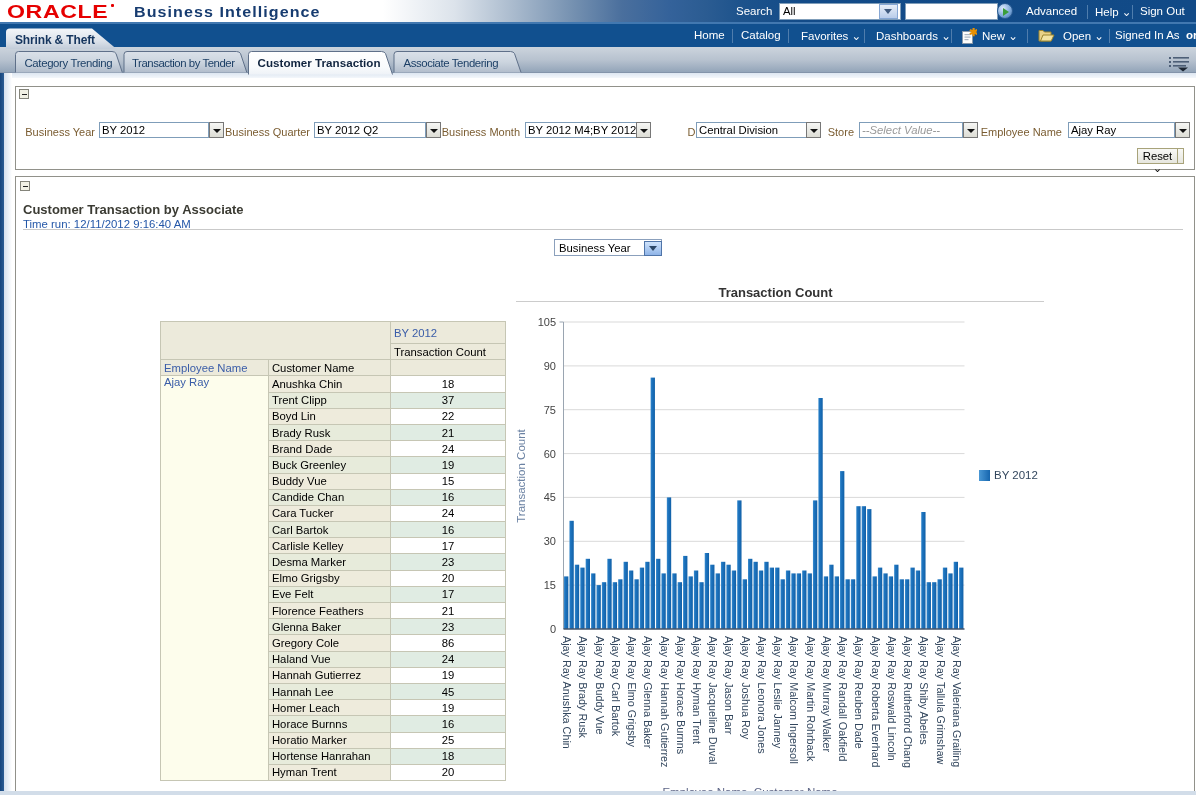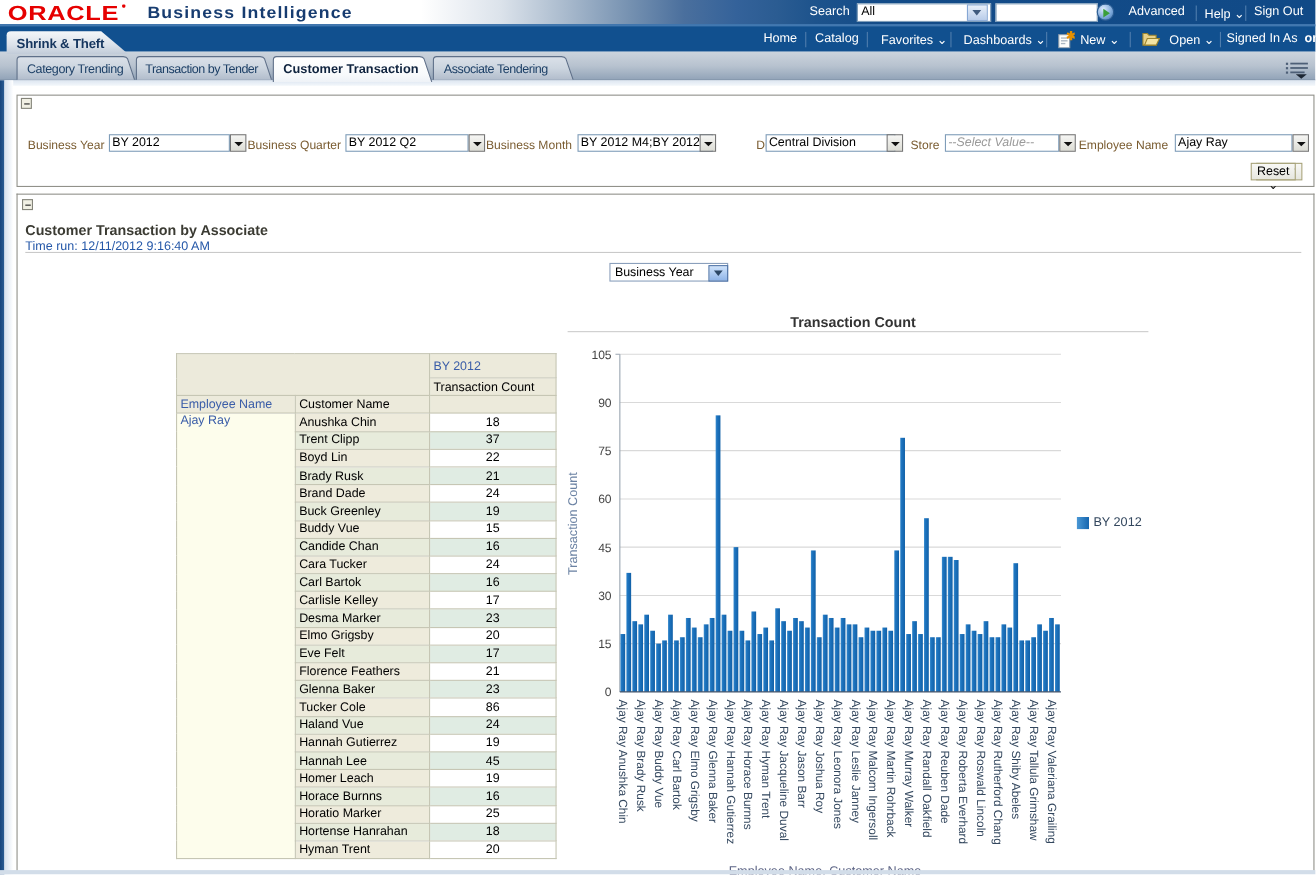--- a/index.html
+++ b/index.html
@@ -283,21 +283,21 @@
         </tr>
 <tr>
           <td class="c2 nodd">Florence Feathers</td>
           <td class="c3 vodd">21</td>
         </tr>
 <tr>
           <td class="c2 neven">Glenna Baker</td>
           <td class="c3 veven">23</td>
         </tr>
 <tr>
-          <td class="c2 nodd">Tucker Cole</td>
+          <td class="c2 nodd">Gregory Cole</td>
           <td class="c3 vodd">86</td>
         </tr>
 <tr>
           <td class="c2 neven">Haland Vue</td>
           <td class="c3 veven">24</td>
         </tr>
 <tr>
           <td class="c2 nodd">Hannah Gutierrez</td>
           <td class="c3 vodd">19</td>
         </tr>

